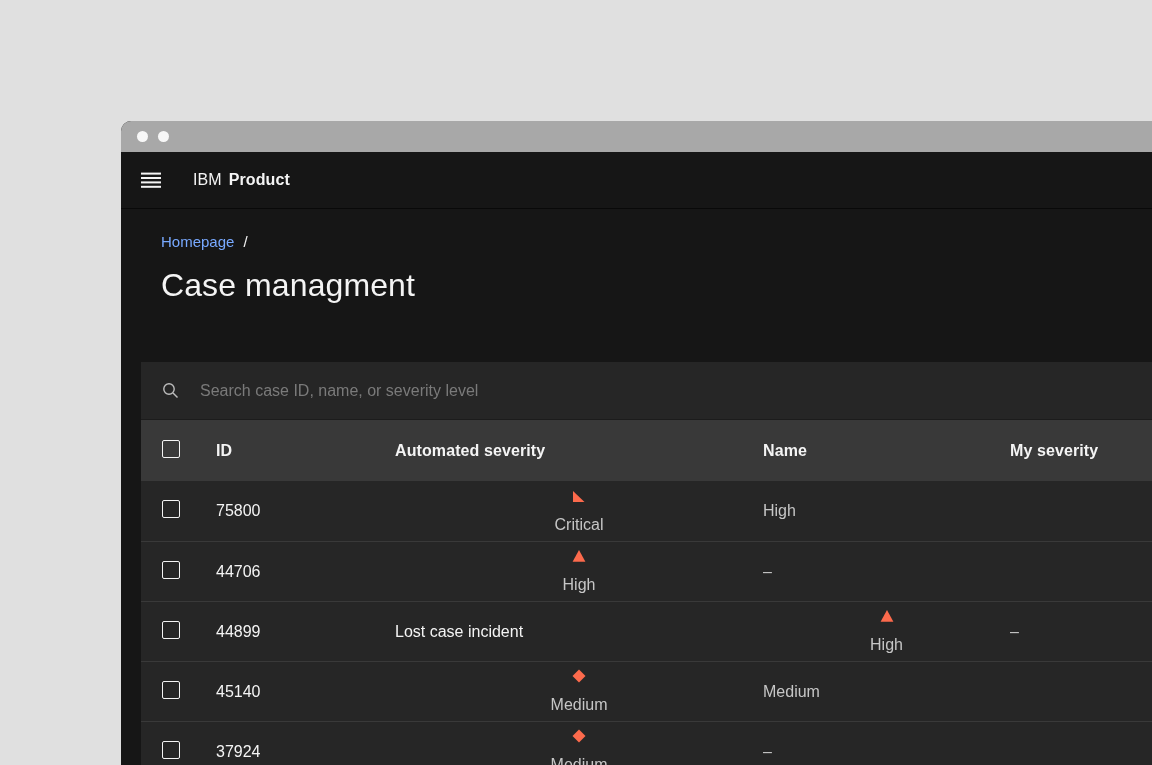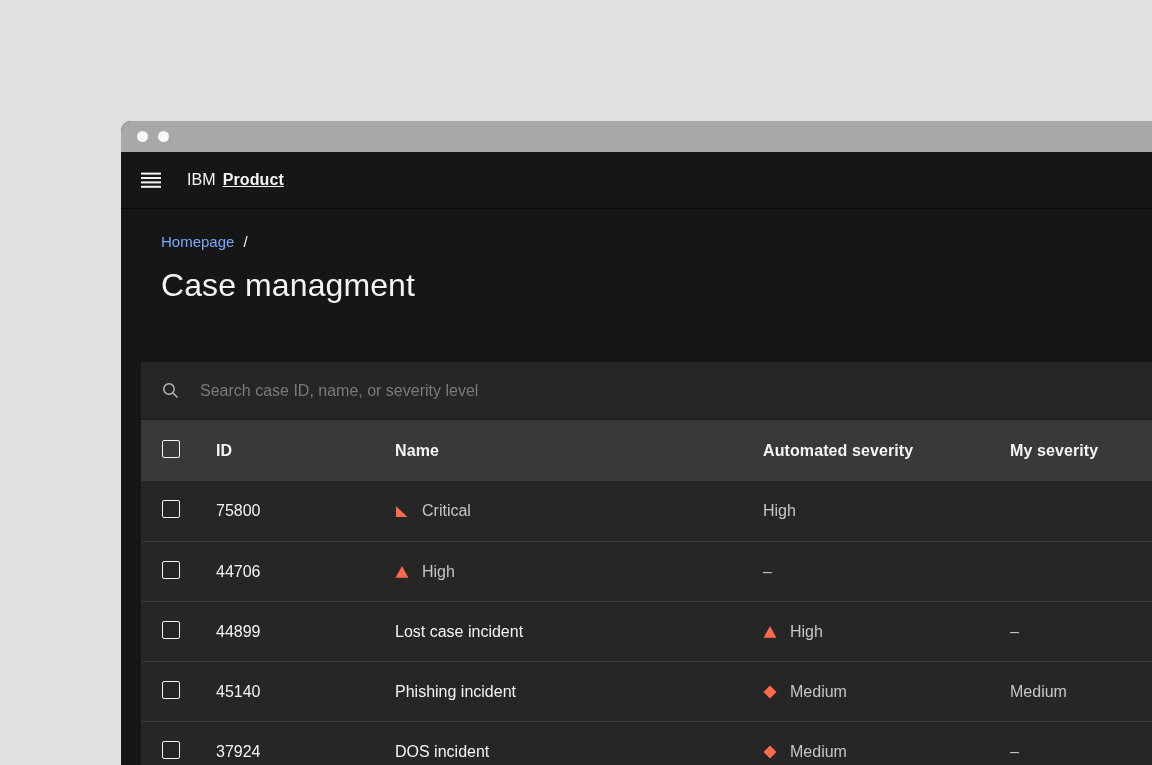--- a/index.html
+++ b/index.html
@@ -40,25 +40,25 @@
     display:flex; align-items:center;
   }
   .menu-btn{
     width:60px; height:100%;
     display:flex; align-items:center; justify-content:center;
     background:transparent; border:none; cursor:pointer;
   }
   .menu-btn svg rect{ fill:#f4f4f4; }
   .brand{
     display:flex; align-items:baseline; gap:7px;
-    color:var(--text-primary); font-size:16px; margin-left:6px;
+    color:var(--text-primary); font-size:16px; margin-left:12px;
     letter-spacing:0.1px;
   }
   .brand .prefix{ font-weight:400; }
-  .brand .name{ font-weight:700;text-decoration:underline; }
+  .brand .name{ font-weight:700; }
   
   .page-header{ padding:24px 40px 0; }
   .breadcrumb{ display:flex; align-items:center; gap:9px; font-size:15px; line-height:18px; }
   .breadcrumb a{
     color:var(--link-color); text-decoration:none; cursor:pointer;
   }
   .breadcrumb .sep{ color:var(--text-primary); }
   .page-title{
     margin-top:14px;
     font-size:32px; line-height:40px; font-weight:300;
@@ -97,21 +97,21 @@
     height:60px; background:#262626;
     color:var(--text-primary); font-size:16px;
   }
   .row + .row{ border-top:1px solid #393939; }
   .cell-check{ padding-left:21px; }
   .checkbox{
     width:18px; height:18px; display:inline-block;
     border:1.6px solid #f4f4f4; border-radius:2px;
     background:transparent; cursor:pointer;
   }
-  .cell-sev{ display:flex; align-items:center; gap:13px; color:var(--text-secondary); }
+  .cell-sev{ display:flex; align-items:center; gap:13px; color:var(--text-secondary);flex-direction:column; }
   .sev-icon{ width:14px; height:14px; display:inline-flex; }
   .sev-icon svg polygon{ fill:var(--sev-color); }
   .cell-my{ color:var(--text-secondary); }
 </style>
 </head>
 <body>
 
 <div class="window">
 
   <div class="titlebar">
@@ -154,22 +154,22 @@
         </svg>
       </span>
       <input class="search-input" type="text" placeholder="Search case ID, name, or severity level" style="">
     </div>
 
     <div class="grid-row thead">
       <div class="cell-check">
         <span class="checkbox"></span>
       </div>
       <div>ID</div>
+      <div>Automated severity</div>
       <div>Name</div>
-      <div>Automated severity</div>
       <div>My severity</div>
     </div>
 
     <div id="table-body">
   <div class="grid-row row">
     <div class="cell-check">
       <span class="checkbox"></span>
     </div>
     <div class="cell-id">75800</div>
     <div class="cell-sev">
@@ -214,38 +214,36 @@
       <span class="sev-text">High</span>
     </div>
     <div class="cell-my">–</div>
   </div>
 
   <div class="grid-row row">
     <div class="cell-check">
       <span class="checkbox"></span>
     </div>
     <div class="cell-id">45140</div>
-    <div class="cell-name">Phishing incident</div>
     <div class="cell-sev">
       <span class="sev-icon">
               <svg width="14" height="14" viewBox="0 0 14 14">
                 <polygon points="7,0.5 13.5,7 7,13.5 0.5,7"></polygon>
               </svg>
             </span>
       <span class="sev-text">Medium</span>
     </div>
     <div class="cell-my">Medium</div>
   </div>
 
   <div class="grid-row row">
     <div class="cell-check">
       <span class="checkbox"></span>
     </div>
     <div class="cell-id">37924</div>
-    <div class="cell-name">DOS incident</div>
     <div class="cell-sev">
       <span class="sev-icon">
               <svg width="14" height="14" viewBox="0 0 14 14">
                 <polygon points="7,0.5 13.5,7 7,13.5 0.5,7"></polygon>
               </svg>
             </span>
       <span class="sev-text">Medium</span>
     </div>
     <div class="cell-my">–</div>
   </div>

